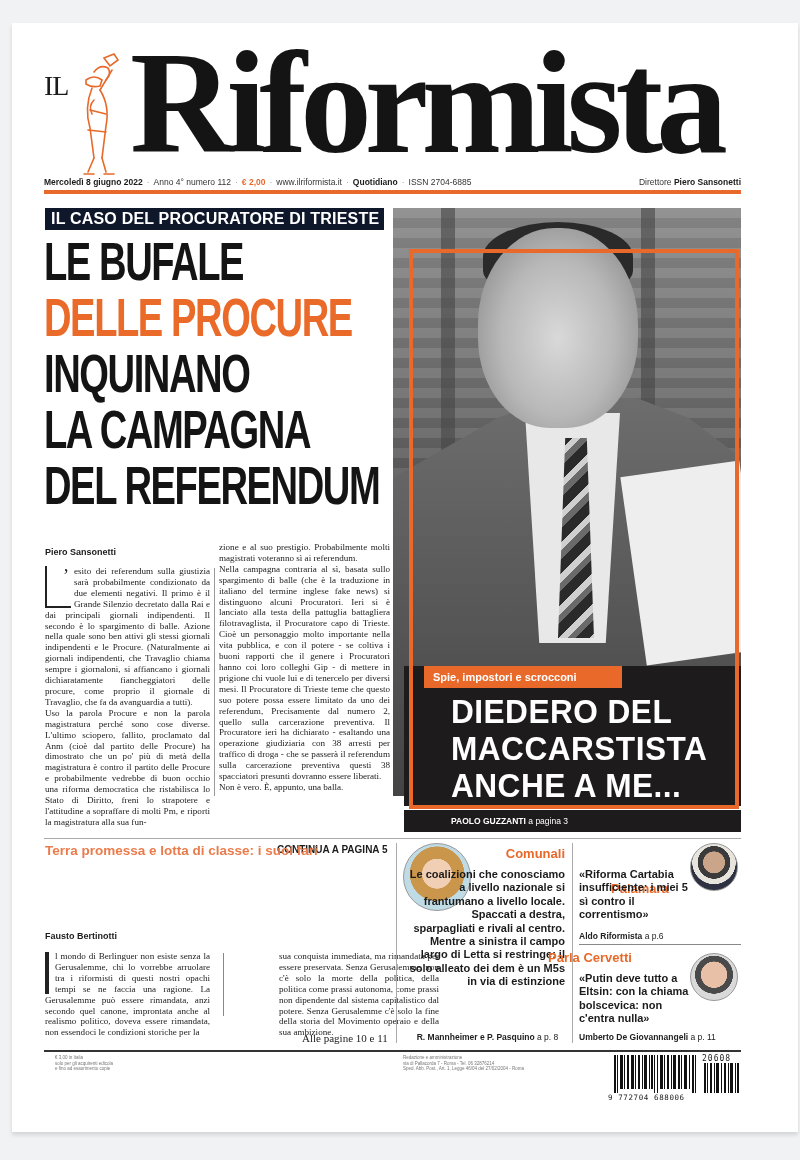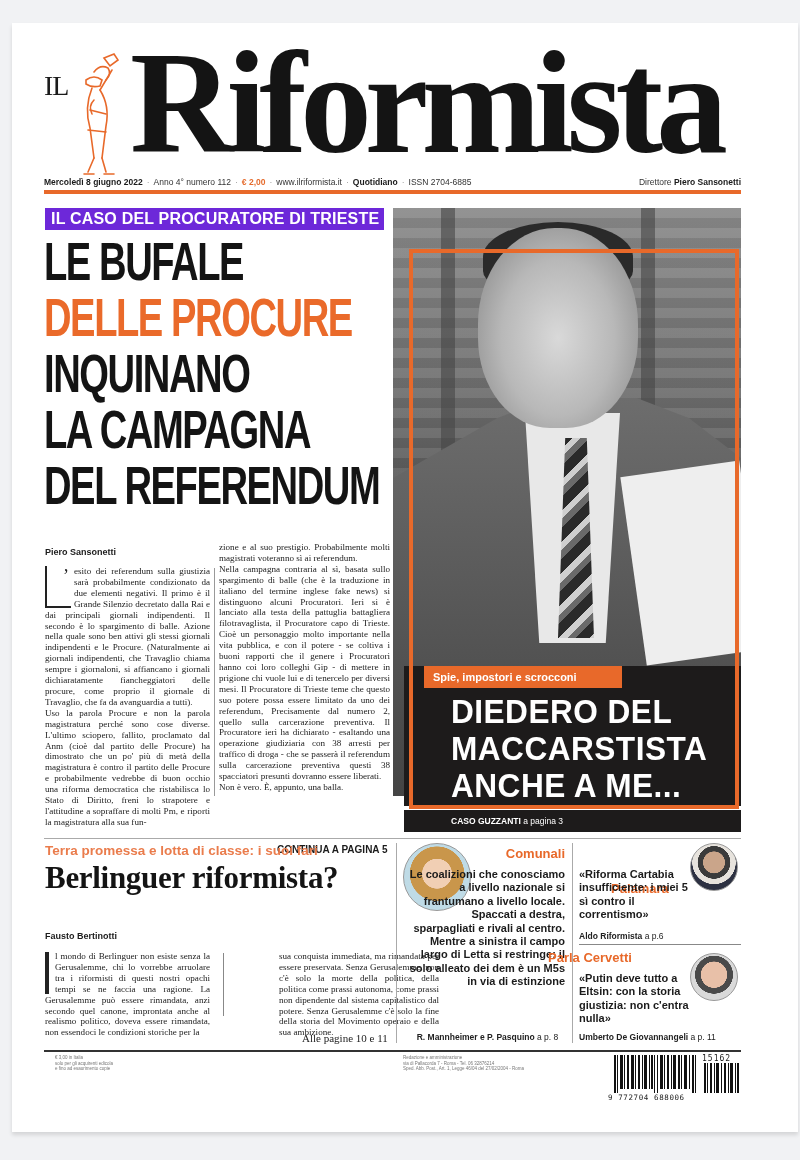--- a/index.html
+++ b/index.html
@@ -13,21 +13,21 @@
   .figure-icon { left: 64px; top: 50px; width: 70px; height: 140px; }
   .logo { left: 130px; top: 30px; font-family: "Liberation Serif", serif; font-weight: bold; font-size: 146px; letter-spacing: -7px; line-height: 1; color: #141414; transform: scaleX(0.98); transform-origin: left; }
   .infoline { left: 44px; top: 177px; width: 697px; font-size: 8.5px; color: #333; white-space: nowrap; }
   .infoline b { color: #1b1b1b; }
   .infoline .price { color: #e56a2b; font-weight: bold; }
   .infoline .sep { color: #999; margin: 0 4px; }
   .director { position: absolute; right: 0; top: 0; }
   .orange-rule { left: 44px; top: 190px; width: 697px; height: 4px; background: #e8692a; }
 
   
-  .kicker { left: 45px; top: 208px; width: 339px; height: 22px; background: #6d28d9; color: #fff; font-weight: bold; font-size: 16px; line-height: 22px; padding-left: 6px; white-space: nowrap; letter-spacing: 0.2px; }
+  .kicker { left: 45px; top: 208px; width: 339px; height: 22px; background: #0f172a; color: #fff; font-weight: bold; font-size: 16px; line-height: 22px; padding-left: 6px; white-space: nowrap; letter-spacing: 0.2px; }
   .headline { left: 44px; top: 234px; font-family: "Liberation Sans", sans-serif; font-weight: bold; font-size: 53px; line-height: 56px; letter-spacing: -2px; transform: scaleX(0.72); transform-origin: left top; white-space: nowrap; color: #141414; }
   .headline .hl-orange { color: #ea6a2a; }
   .byline { left: 45px; top: 547px; font-size: 9px; font-weight: bold; color: #1b1b1b; }
   .col { font-family: "Liberation Serif", serif; font-size: 9.1px; line-height: 10.9px; text-align: justify; color: #222; }
   .col1 { left: 45px; top: 566px; width: 165px; }
   .col2 { left: 219px; top: 542px; width: 171px; }
   .col-divider { left: 214px; top: 568px; width: 1px; height: 228px; background: #999; }
   .dropcap-l { float: left; font-family: "Liberation Serif", serif; font-size: 46px; line-height: 40px; width: 26px; height: 42px; margin-right: 3px; border-left: 2px solid #222; border-bottom: 2px solid #222; color: transparent; position: relative; }
   .dropcap-l::after { content: "\2019"; position: absolute; left: 16px; top: -10px; font-size: 18px; color: #222; }
   .continua { left: 277px; top: 828px; font-size: 10px; font-weight: bold; color: #1b1b1b; margin-top: 16px; }
@@ -147,27 +147,26 @@
 </div>
 <div class="abs dark-overlay"></div>
 <div class="abs photo-frame"></div>
 <div class="abs photo-kicker">Spie, impostori e scrocconi</div>
 <div class="abs photo-headline">
   <div>DIEDERO DEL</div>
   <div>MACCARSTISTA</div>
   <div>ANCHE A ME...</div>
 </div>
 <div class="abs photo-credit-bar"></div>
-<div class="abs photo-credit"><b>CASO GUZZANTI</b> <span>a pagina 3</span></div>
+<div class="abs photo-credit"><b>PAOLO GUZZANTI</b> <span>a pagina 3</span></div>
 
 <div class="abs hr-thin" style="top:838px"></div>
 
 <div class="abs sec-kicker">Terra promessa e lotta di classe: i suoi fari</div>
 <div class="abs sec-headline">
-  <div>Berlinguer riformista?</div>
 </div>
 <div class="abs sec-byline">Fausto Bertinotti</div>
 <div class="abs col sec-col1">
   <span class="dropcap-i"></span>
   <span>l mondo di Berlinguer non esiste senza la Gerusalemme, chi lo vorrebbe arruolare tra i riformisti di questi nostri opachi tempi se ne faccia una ragione. La Gerusalemme può essere rimandata, anzi secondo quel canone, improntata anche al realismo politico, doveva essere rimandata, non essendoci le condizioni storiche per la</span>
 </div>
 <div class="abs sec-divider"></div>
 <div class="abs col sec-col2">sua conquista immediata, ma rimandata per essere preservata. Senza Gerusalemme, non c'è solo la morte della politica, della politica come prassi autonoma, come prassi non dipendente dal sistema capitalistico dal potere. Senza Gerusalemme c'è solo la fine della storia del Movimento operaio e della sua ambizione.</div>
 <div class="abs alle-pagine">Alle pagine  10 e 11</div>
 
@@ -181,21 +180,21 @@
 <div class="abs vdivider" style="left:572px; top:843px; height:200px;"></div>
 
 <div class="abs side-label" style="left:611px; top:846px;margin-top:35px;">Palamara</div>
 <div class="abs avatar avatar-palamara"></div>
 <div class="abs side-quote" style="left:579px; top:868px; width:110px;">«Riforma Cartabia insufficiente: i miei 5 sì contro il correntismo»</div>
 <div class="abs side-credit" style="left:579px; top:931px;"><b>Aldo Riformista</b> <span>a p.6</span></div>
 <div class="abs" style="left:579px; top:944px; width:162px; height:1px; background:#888;"></div>
 
 <div class="abs side-label" style="left:548px; top:950px;">Parla Cervetti</div>
 <div class="abs avatar avatar-cervetti"></div>
-<div class="abs side-quote" style="left:579px; top:972px; width:115px;">«Putin deve tutto a Eltsin: con la storia giustizia: non c'entra nulla»</div>
+<div class="abs side-quote" style="left:579px; top:972px; width:115px;">«Putin deve tutto a Eltsin: con la chiama bolscevica: non c'entra nulla»</div>
 <div class="abs side-credit" style="left:579px; top:1032px;"><b>Umberto De Giovannangeli</b> <span>a p. 11</span></div>
 
 <div class="abs footer-rule"></div>
 <div class="abs fine-print" style="left:55px; top:1055px;">
   <div>€ 3,00 in Italia</div>
   <div>solo per gli acquirenti edicola</div>
   <div>e fino ad esaurimento copie</div>
 </div>
 <div class="abs fine-print" style="left:403px; top:1055px;">
   <div>Redazione e amministrazione</div>
@@ -235,14 +234,14 @@
       <rect x="100" y="8" width="1" height="30"></rect>
       <rect x="102" y="8" width="3" height="30"></rect>
       <rect x="107" y="8" width="1" height="30"></rect>
       <rect x="110" y="8" width="2" height="30"></rect>
       <rect x="114" y="8" width="1" height="30"></rect>
       <rect x="116" y="8" width="3" height="30"></rect>
       <rect x="121" y="8" width="1" height="30"></rect>
       <rect x="123" y="8" width="2" height="30"></rect>
   </g>
 </svg>
-<div class="abs barcode-top">15162</div>
+<div class="abs barcode-top">20608</div>
 <div class="abs barcode-num">9 772704 688006</div>
 
 </body></html>

